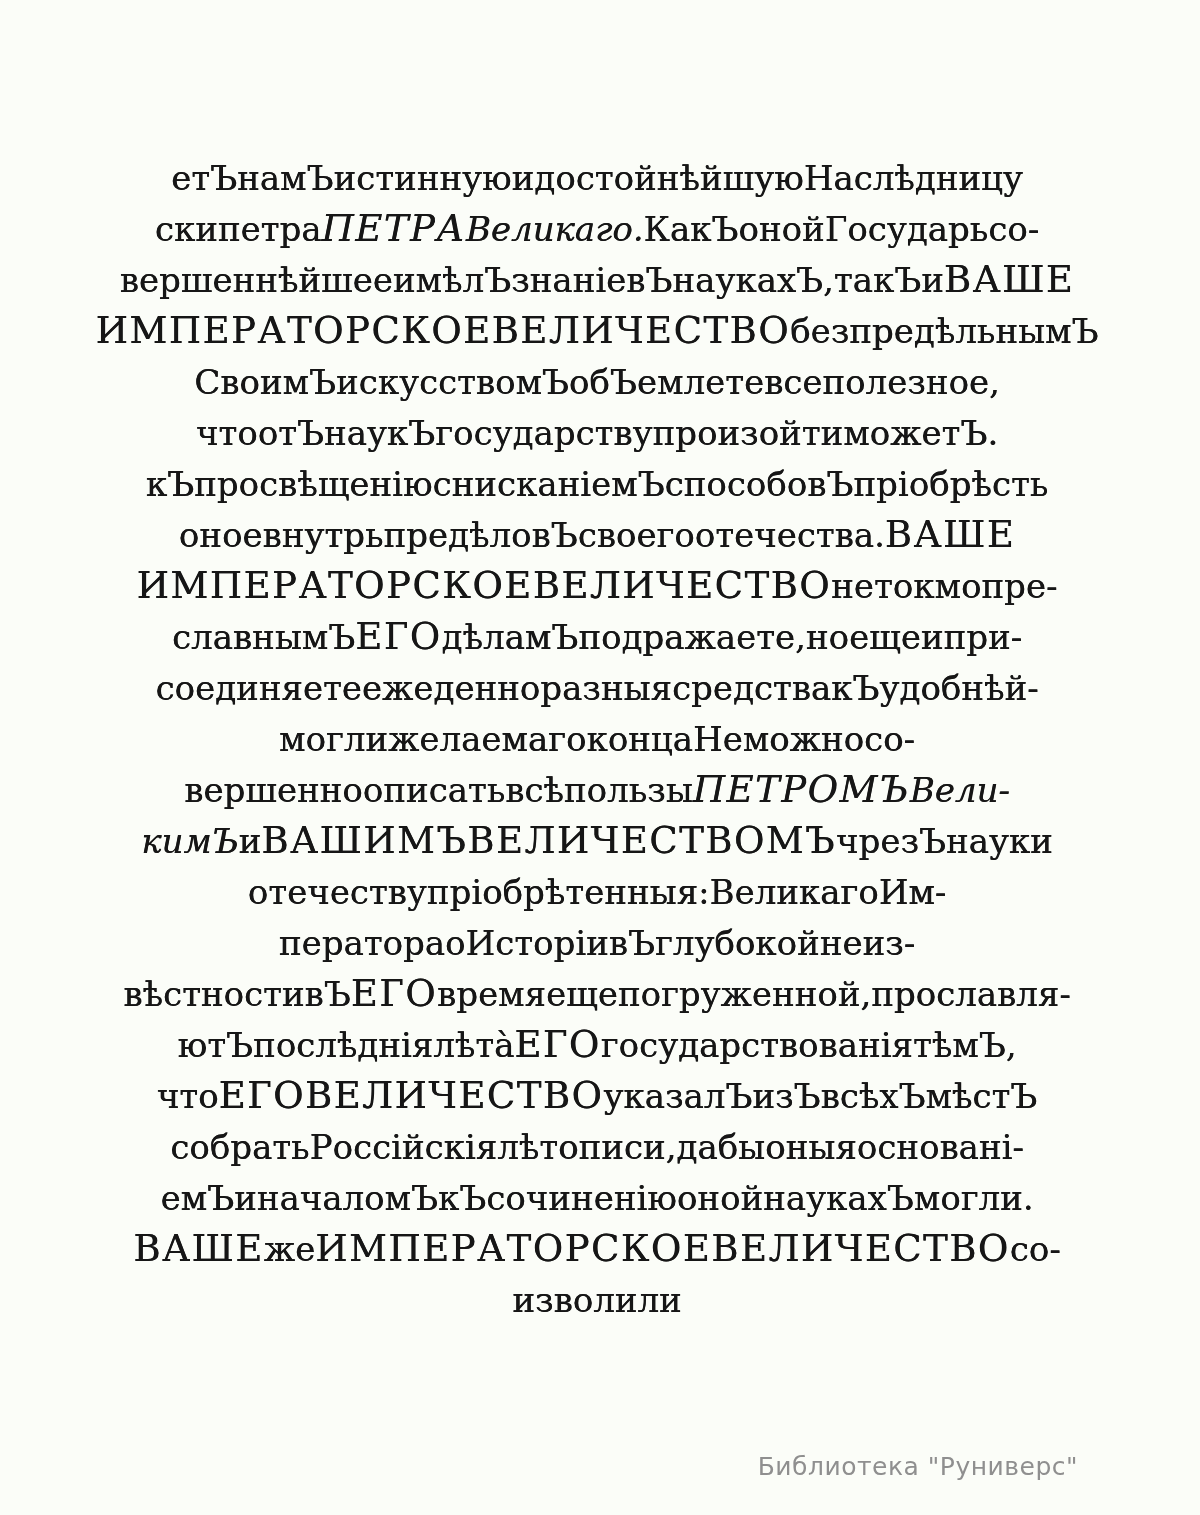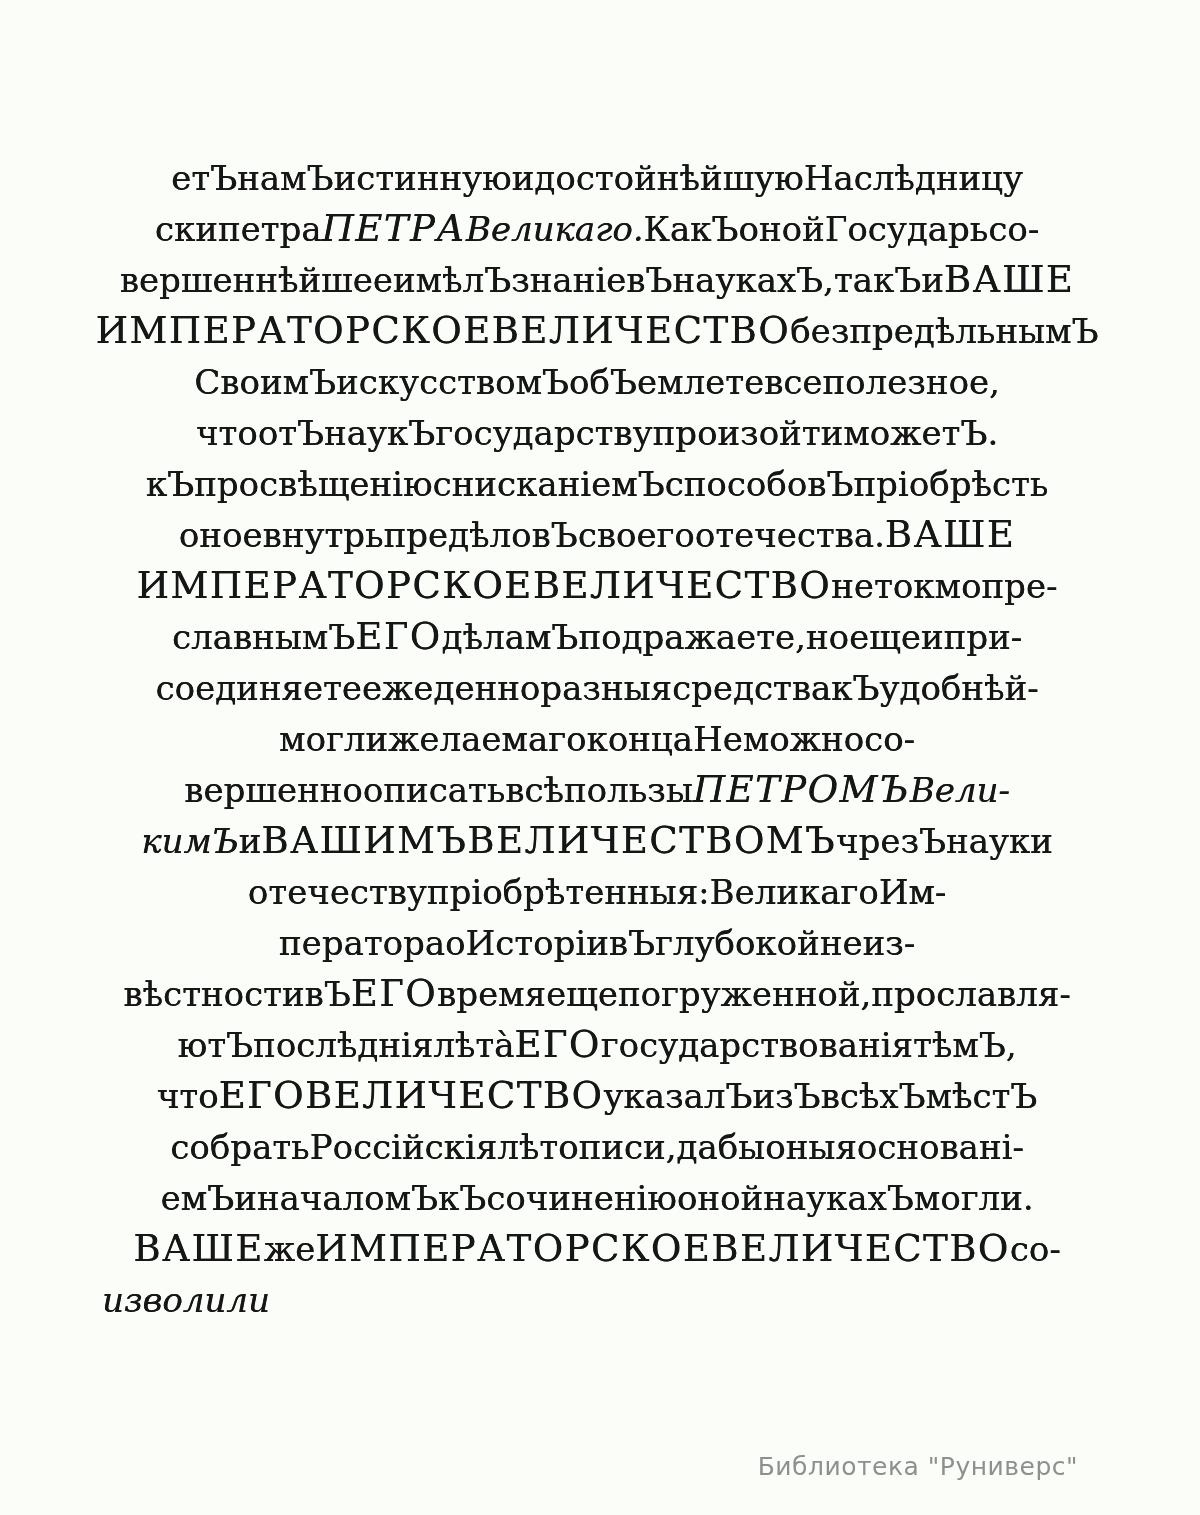--- a/index.html
+++ b/index.html
@@ -19,21 +19,21 @@
   }
   .line {
     display:flex;
     justify-content:center;
     align-items:center;
     height:51px;
     font-size:34px;
     white-space:nowrap;
     text-shadow:0.35px 0 0 currentColor;
   }
-  .line.right { justify-content:flex-start;font-style:italic; }
+  .line.right { justify-content:center; }
   .w { display:inline-block; }
   .caps { font-size:37px; letter-spacing:1.5px; }
   .it { font-style:italic; }
   .watermark {
     position:absolute;
     top:1452px;
     right:122px;
     font-family:"DejaVu Sans","Liberation Sans",sans-serif;
     font-size:25px;
     letter-spacing:0.5px;

